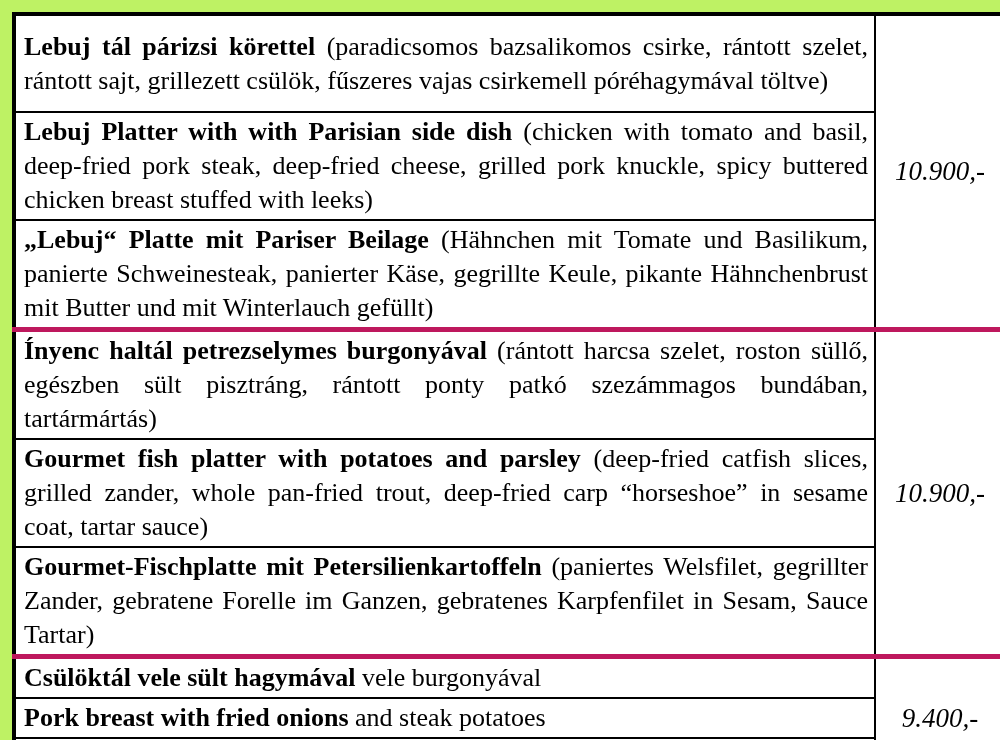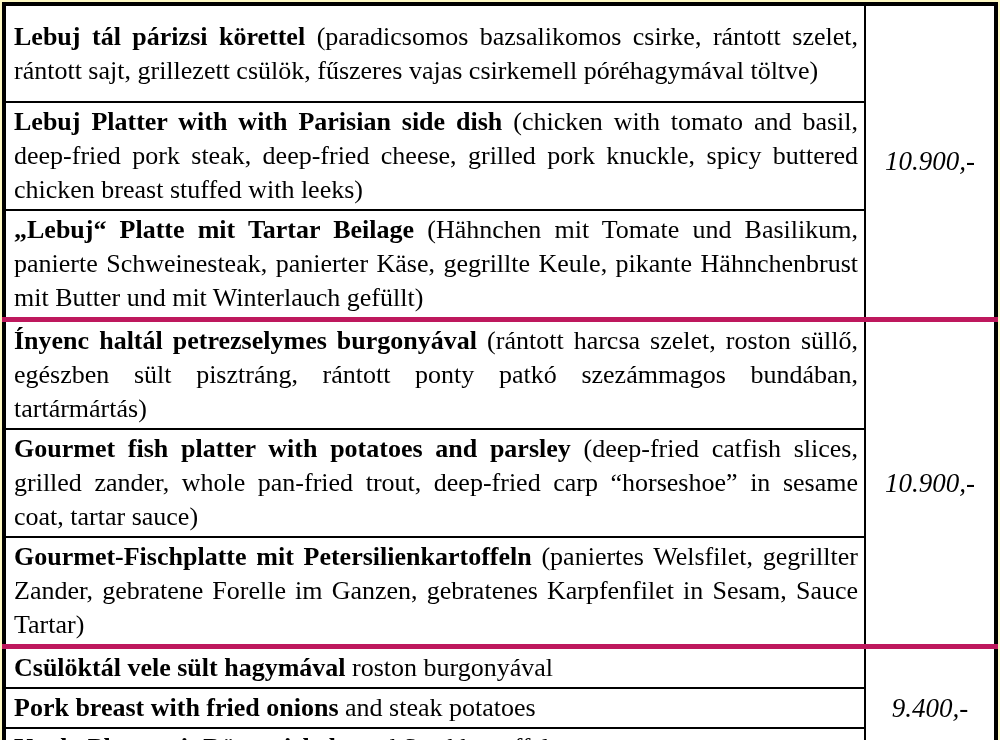--- a/index.html
+++ b/index.html
@@ -3,23 +3,23 @@
 <meta charset="utf-8">
 <style>
   html, body {
     margin: 0;
     padding: 0;
     background: #ffffff;
   }
   .page {
     width: 1000px;
     height: 740px;
-    background: #fef9c3;
+    background: #bef264;
     box-sizing: border-box;
-    padding: 2px;
+    padding: 12px;
   }
   table.menu {
     width: 996px;
     height: 736px;
     table-layout: fixed;
     border-collapse: collapse;
     background: #ffffff;
     font-family: "Liberation Serif", "DejaVu Serif", serif;
     color: #000000;
   }
@@ -80,21 +80,21 @@
         <td class="price" rowspan="3">10.900,-</td>
       </tr>
       <tr>
         <td class="desc h3a">
           <span class="t">Lebuj Platter with with Parisian side dish</span>
           <span class="d">(chicken with tomato and basil, deep-fried pork steak, deep-fried cheese, grilled pork knuckle, spicy buttered chicken breast stuffed with leeks)</span>
         </td>
       </tr>
       <tr>
         <td class="desc h3b">
-          <span class="t">„Lebuj“ Platte mit Tartar Beilage</span>
+          <span class="t">„Lebuj“ Platte mit Pariser Beilage</span>
           <span class="d">(Hähnchen mit Tomate und Basilikum, panierte Schweinesteak, panierter Käse, gegrillte Keule, pikante Hähnchenbrust mit Butter und mit Winterlauch gefüllt)</span>
         </td>
       </tr>
 
       <tr class="group-start">
         <td class="desc h3a">
           <span class="t">Ínyenc haltál petrezselymes burgonyával</span>
           <span class="d">(rántott harcsa szelet, roston süllő, egészben sült pisztráng, rántott ponty patkó szezámmagos bundában, tartármártás)</span>
         </td>
         <td class="price" rowspan="3">10.900,-</td>
@@ -108,21 +108,21 @@
       <tr>
         <td class="desc h3d">
           <span class="t">Gourmet-Fischplatte mit Petersilienkartoffeln</span>
           <span class="d">(paniertes Welsfilet, gegrillter Zander, gebratene Forelle im Ganzen, gebratenes Karpfenfilet in Sesam, Sauce Tartar)</span>
         </td>
       </tr>
 
       <tr class="group-start">
         <td class="desc h1">
           <span class="t">Csülöktál vele sült hagymával</span>
-          <span class="d">roston burgonyával</span>
+          <span class="d">vele burgonyával</span>
         </td>
         <td class="price" rowspan="3">9.400,-</td>
       </tr>
       <tr>
         <td class="desc h1">
           <span class="t">Pork breast with fried onions</span>
           <span class="d">and steak potatoes</span>
         </td>
       </tr>
       <tr>

